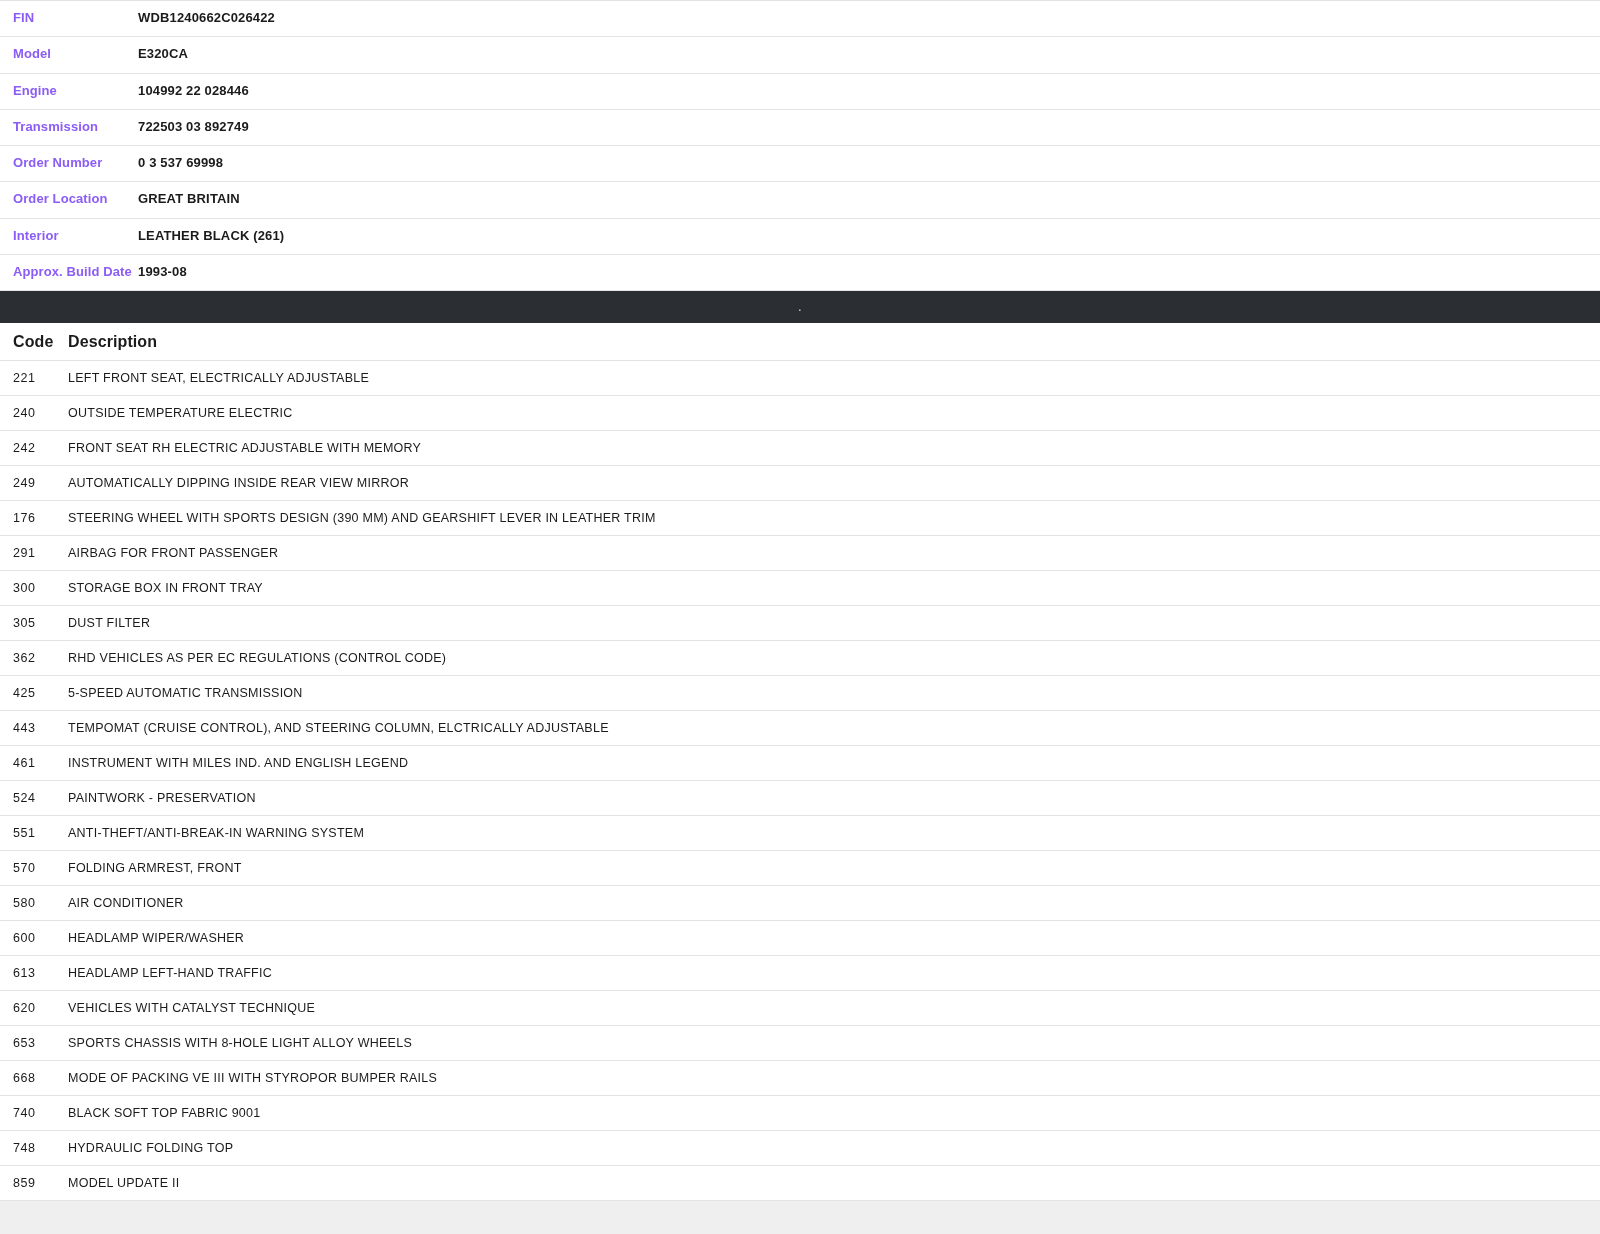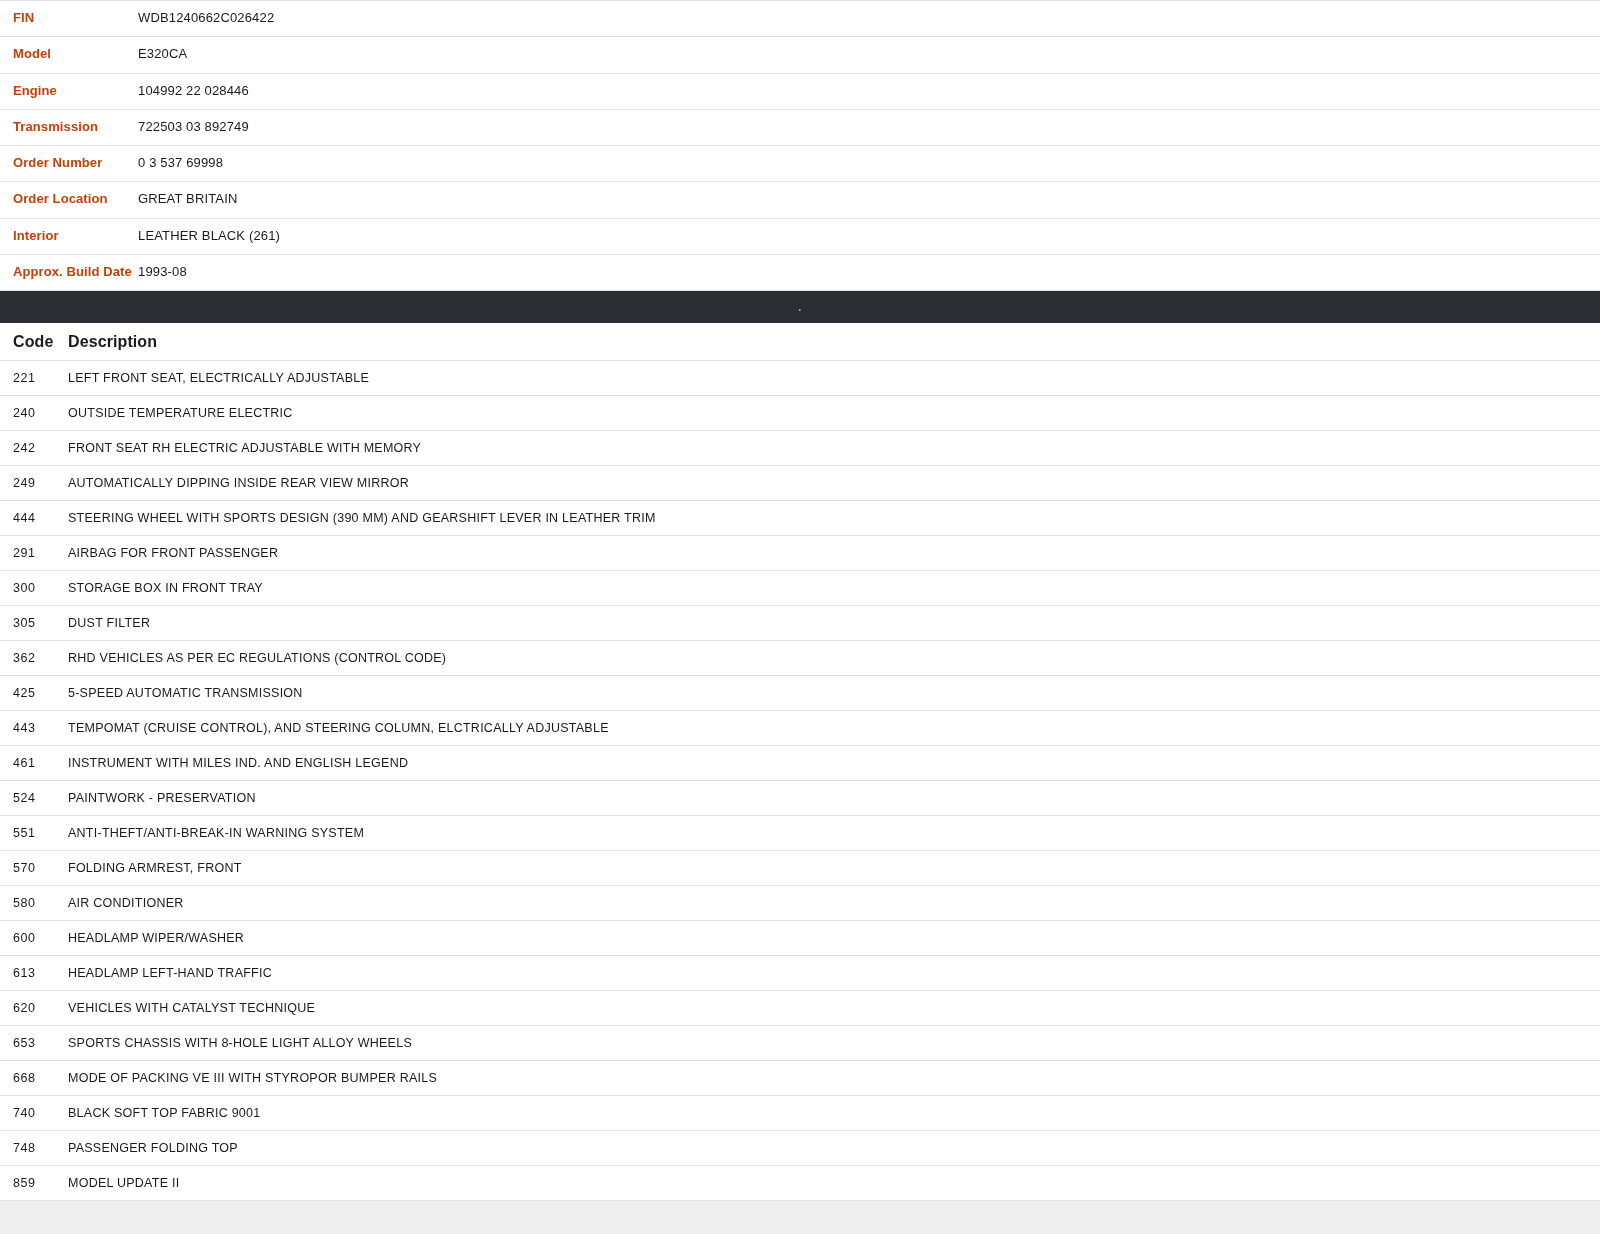--- a/index.html
+++ b/index.html
@@ -37,25 +37,25 @@
     vertical-align: middle;
     font-size: 13px;
     color: #1b1b1b;
     line-height: 1.25;
   }
   .info-table td.label {
     width: 138px;
     padding-left: 13px;
     font-weight: bold;
     letter-spacing: 0.1px;
-    color: #c2410c;
+    color: #8b5cf6;
   }
   .info-table td.value {
     padding-left: 0;
-    font-weight: normal;
+    font-weight: bold;
     letter-spacing: 0.15px;
   }
 
   
   .band {
     width: 1600px;
     height: 32px;
     background: #2b2f33;
     color: #d8d8d8;
     font-size: 13px;
@@ -170,21 +170,21 @@
         </tr>
         <tr>
           <td class="code-col">242</td>
           <td class="desc-col">FRONT SEAT RH ELECTRIC ADJUSTABLE WITH MEMORY</td>
         </tr>
         <tr>
           <td class="code-col">249</td>
           <td class="desc-col">AUTOMATICALLY DIPPING INSIDE REAR VIEW MIRROR</td>
         </tr>
         <tr>
-          <td class="code-col">444</td>
+          <td class="code-col">176</td>
           <td class="desc-col">STEERING WHEEL WITH SPORTS DESIGN (390 MM) AND GEARSHIFT LEVER IN LEATHER TRIM</td>
         </tr>
         <tr>
           <td class="code-col">291</td>
           <td class="desc-col">AIRBAG FOR FRONT PASSENGER</td>
         </tr>
         <tr>
           <td class="code-col">300</td>
           <td class="desc-col">STORAGE BOX IN FRONT TRAY</td>
         </tr>
@@ -243,21 +243,21 @@
         <tr>
           <td class="code-col">668</td>
           <td class="desc-col">MODE OF PACKING VE III WITH STYROPOR BUMPER RAILS</td>
         </tr>
         <tr>
           <td class="code-col">740</td>
           <td class="desc-col">BLACK SOFT TOP FABRIC 9001</td>
         </tr>
         <tr>
           <td class="code-col">748</td>
-          <td class="desc-col">PASSENGER FOLDING TOP</td>
+          <td class="desc-col">HYDRAULIC FOLDING TOP</td>
         </tr>
         <tr>
           <td class="code-col">859</td>
           <td class="desc-col">MODEL UPDATE II</td>
         </tr>
       </tbody>
   </table>
 
 </div>
 

